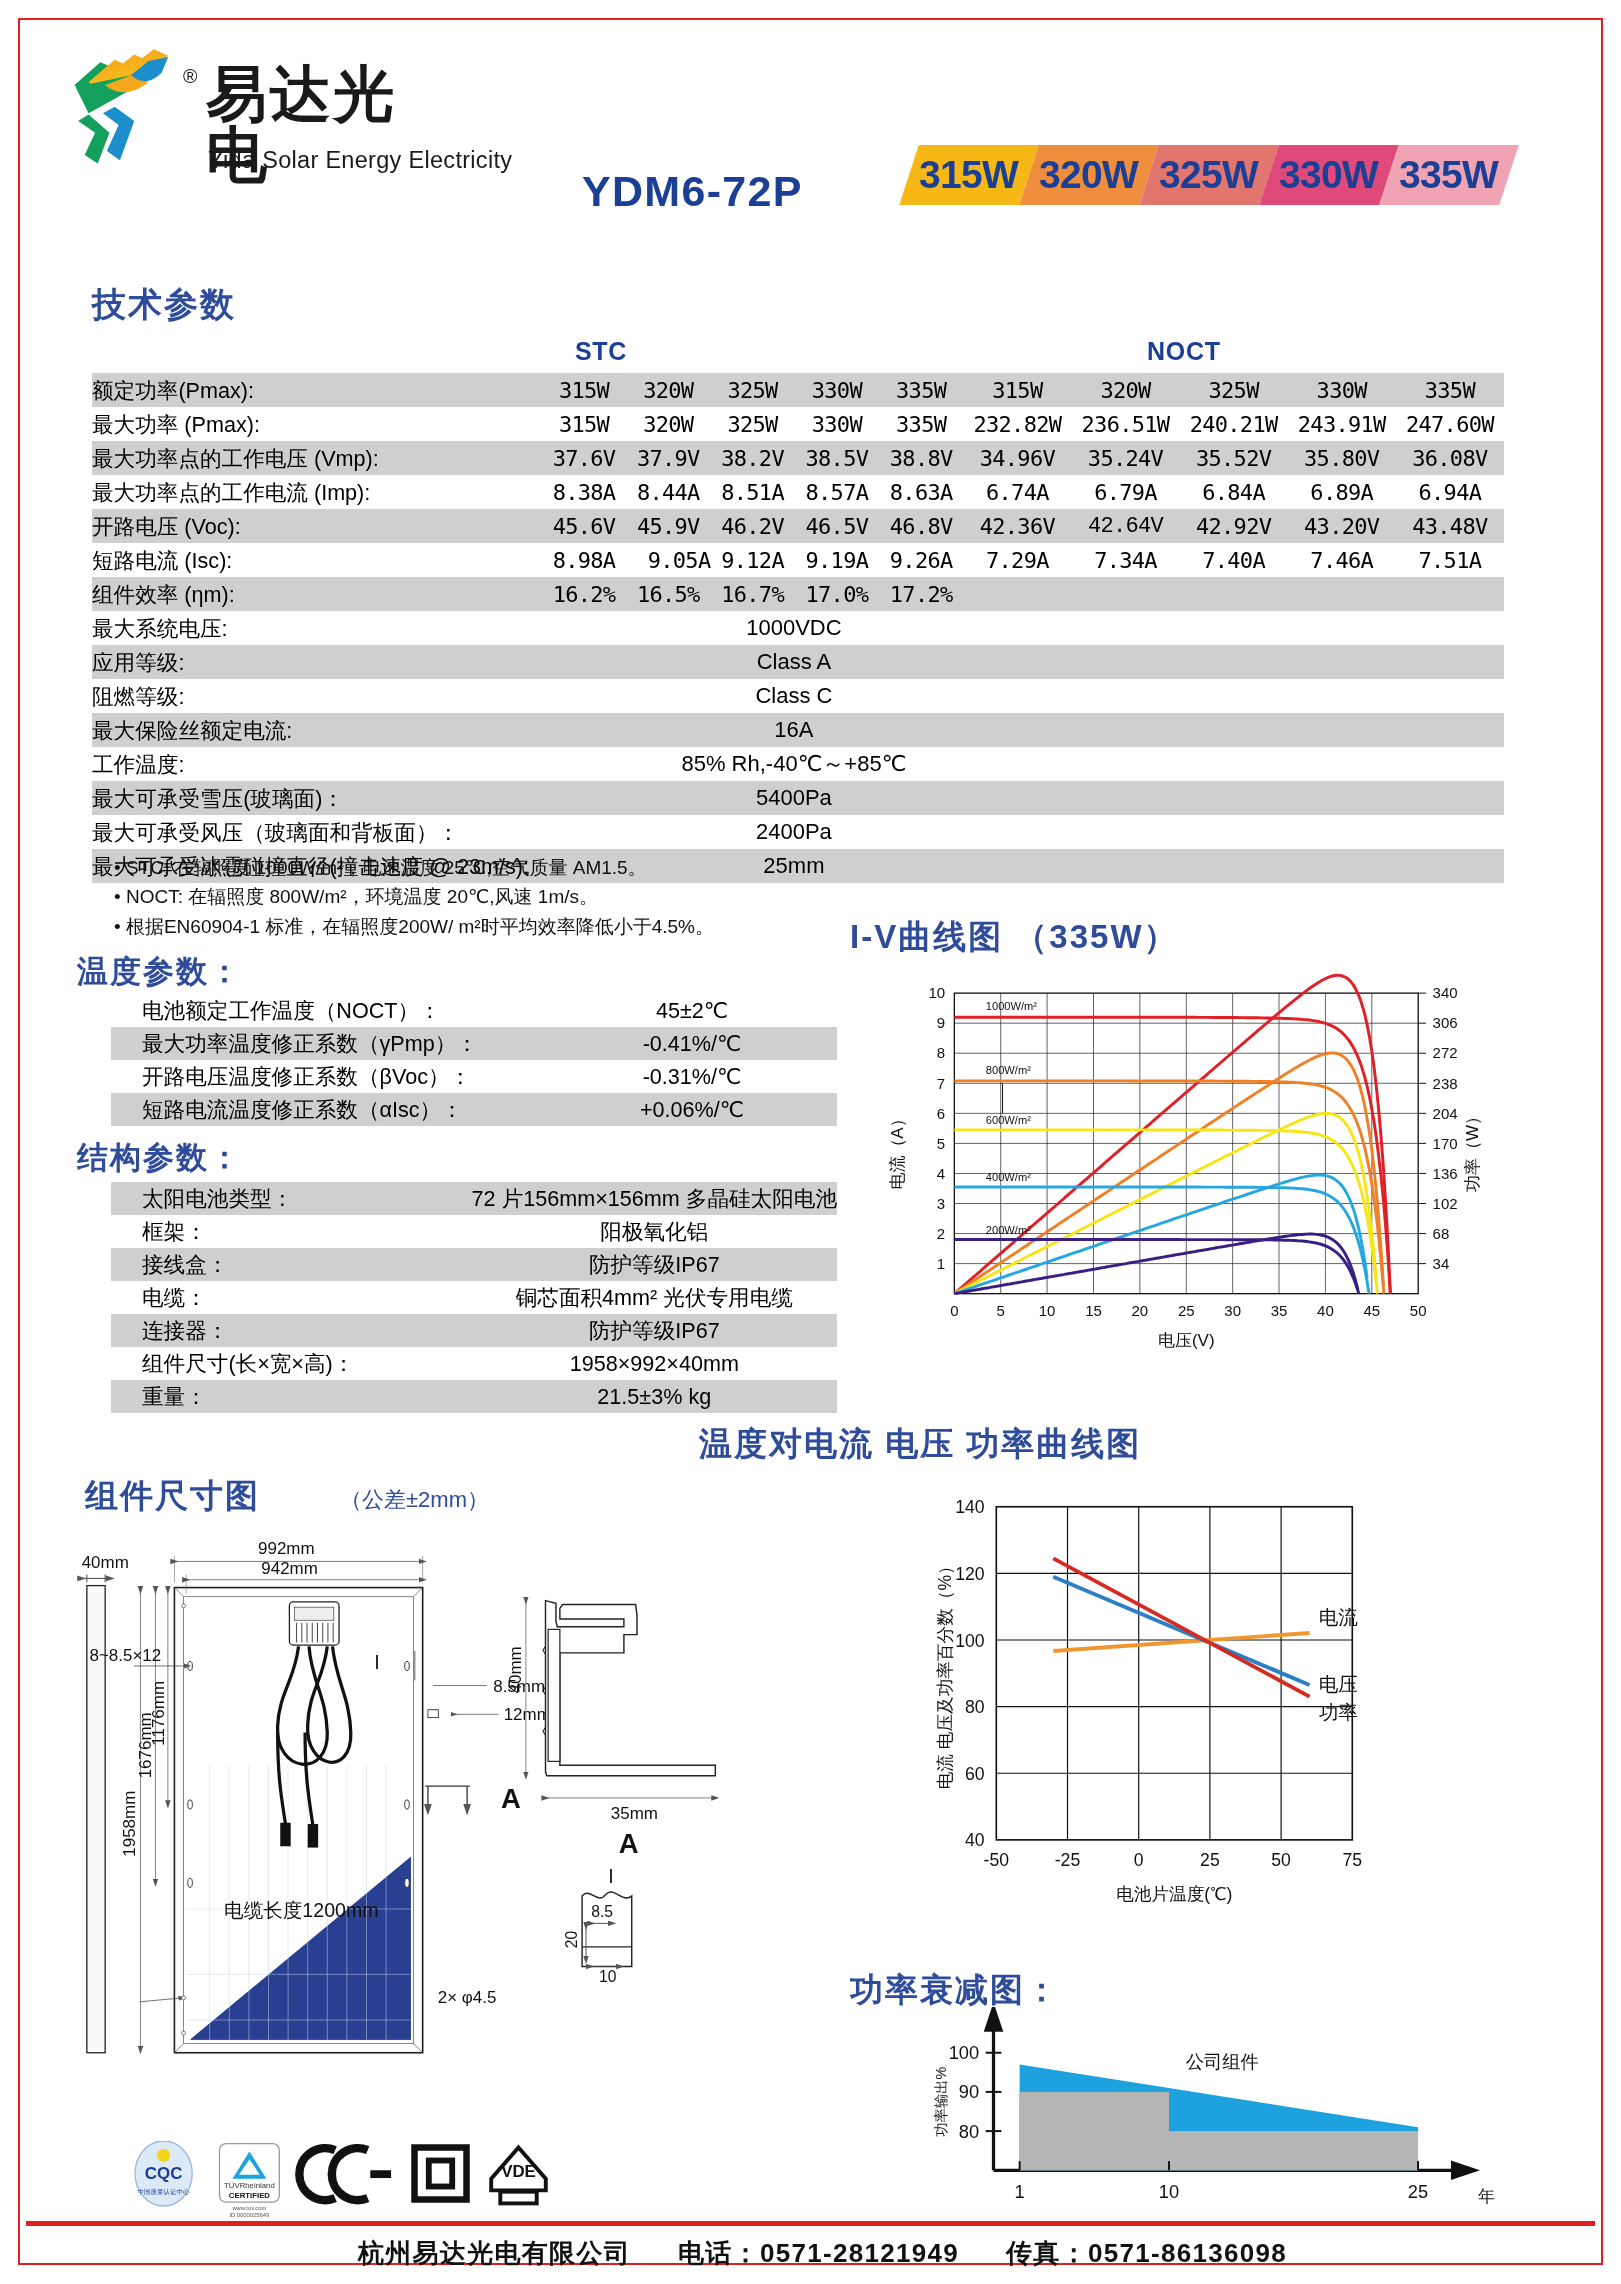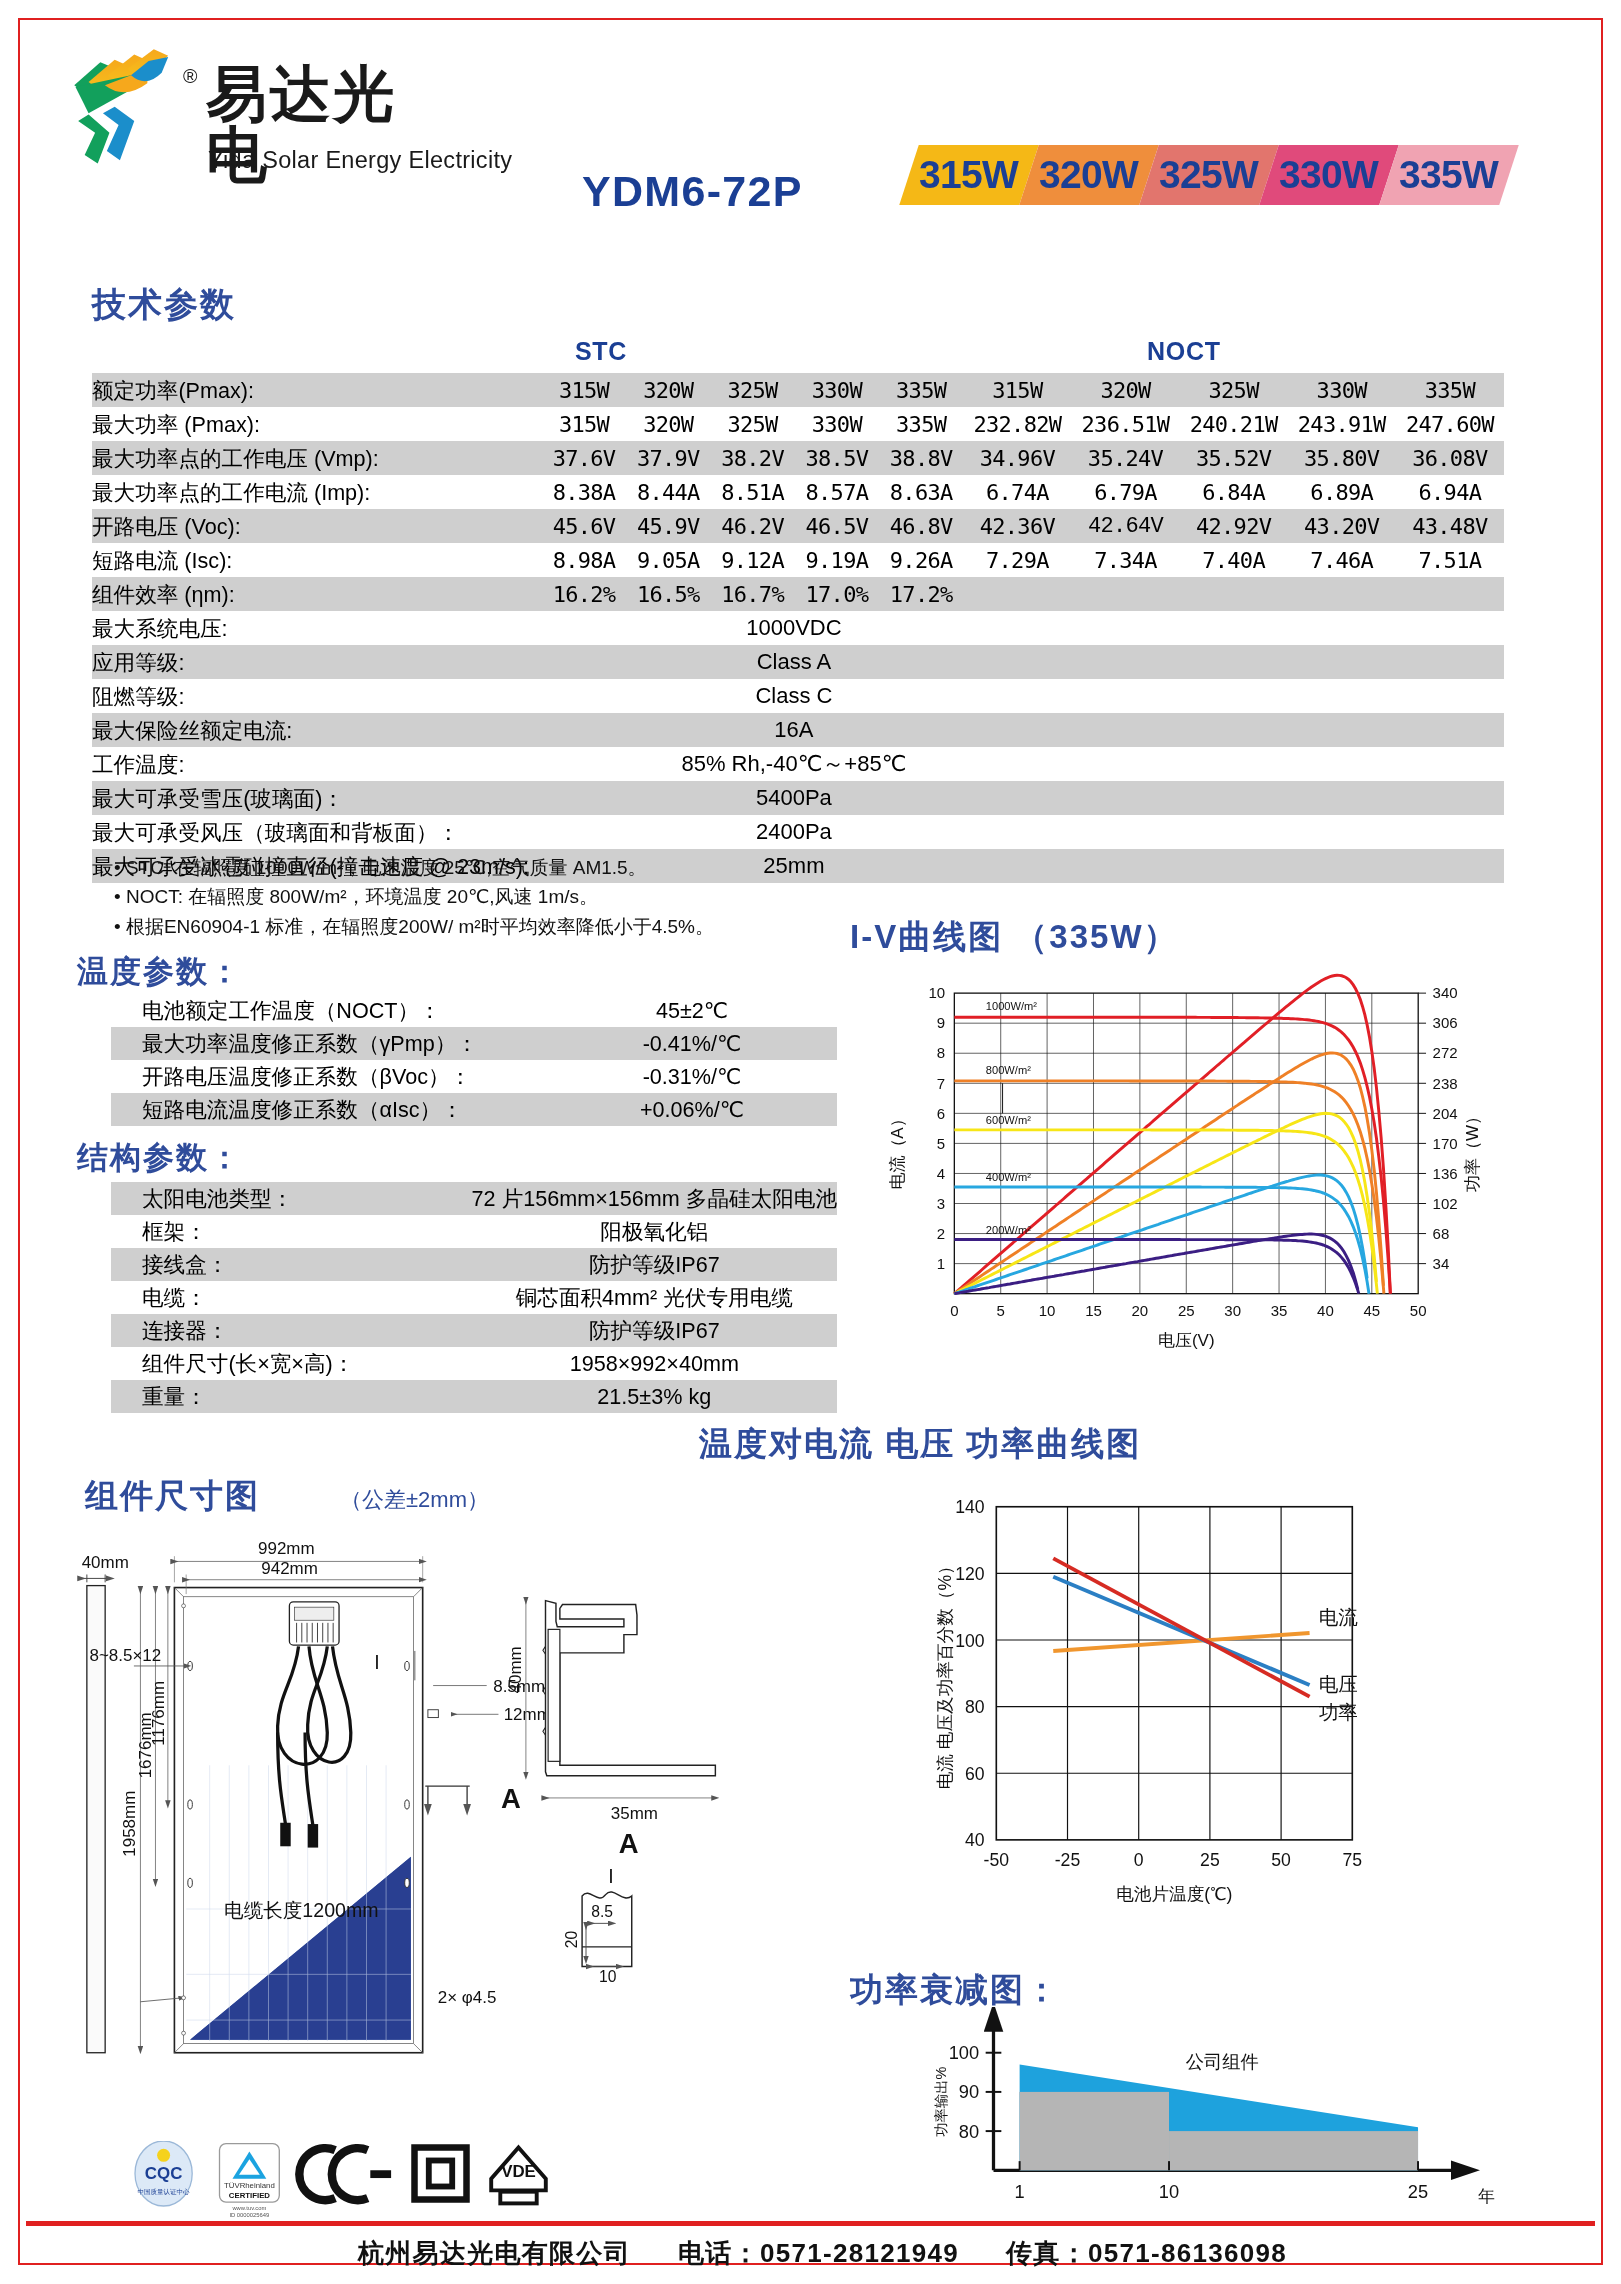--- a/index.html
+++ b/index.html
@@ -193,21 +193,21 @@
           <td class="num" style="width: 98px;">46.8V</td>
           <td class="num" style="width: 121px;">42.36V</td>
           <td class="num" style="width: 121px; font-family: Liberation Mono, monospace;">42.64V</td>
           <td class="num" style="width: 121px;">42.92V</td>
           <td class="num" style="width: 121px;">43.20V</td>
           <td class="num" style="width: 121px;">43.48V</td>
         </tr>
         <tr class="plain">
           <td class="lbl" style="width: 458px;">短路电流 (Isc):</td>
           <td class="num" style="width: 98px;">8.98A</td>
-          <td class="num" style="width: 98px;">9.05A</td>
+          <td class="num" style="width: 98px; text-align: right;">9.05A</td>
           <td class="num" style="width: 98px;">9.12A</td>
           <td class="num" style="width: 98px;">9.19A</td>
           <td class="num" style="width: 98px;">9.26A</td>
           <td class="num" style="width: 121px;">7.29A</td>
           <td class="num" style="width: 121px;">7.34A</td>
           <td class="num" style="width: 121px;">7.40A</td>
           <td class="num" style="width: 121px;">7.46A</td>
           <td class="num" style="width: 121px;">7.51A</td>
         </tr>
         <tr class="alt">

